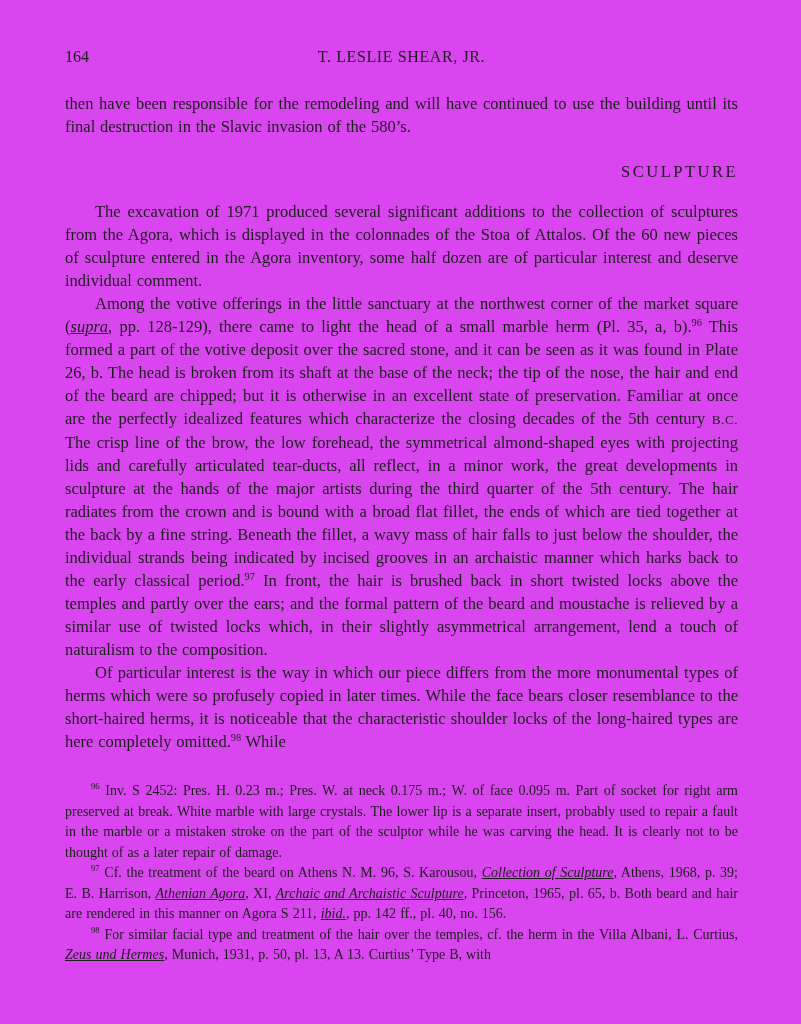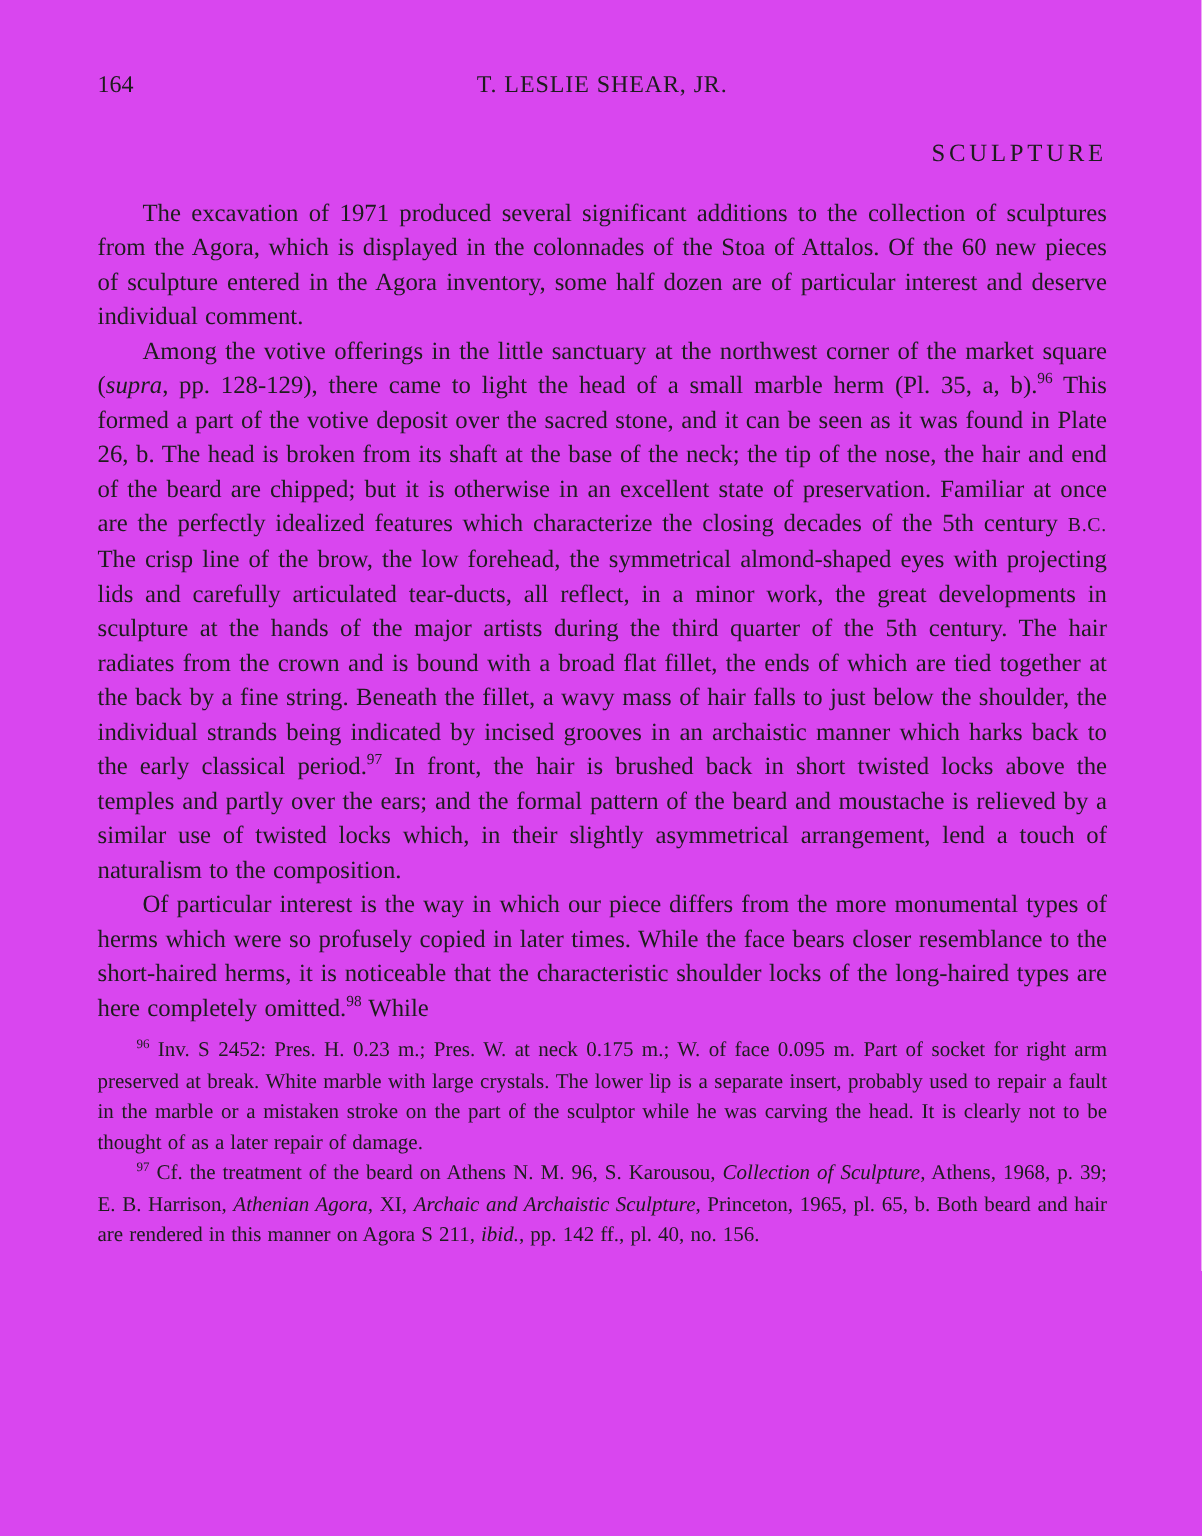--- a/index.html
+++ b/index.html
@@ -52,24 +52,24 @@
     font-weight: normal;
     letter-spacing: 2.5px;
     margin: 24px 0 18px 0;
   }
   sup {
     font-size: 0.62em;
     line-height: 0;
     vertical-align: super;
     font-family: Liberation Serif, serif;
   }
-  .it { font-style: italic; }
+  .it { font-style: italic; text-decoration: underline; }
   .sc { font-size: 0.8em; letter-spacing: 0.5px; }
   .footnotes {
-    margin-top: 8px;
+    margin-top: 28px;
   }
   .footnotes p.footnote {
     margin: 0;
     text-align: justify;
     font-size: 14px;
     line-height: 20.5px;
     word-spacing: 0.04em;
     text-indent: 26px;
   }
 </style>
@@ -77,24 +77,26 @@
 <body>
 
 <div class="page">
   <div class="inner">
     <div class="page-header">
       <span class="page-number">164</span>
       <span class="running-head">T. LESLIE SHEAR, JR.</span>
     </div>
 
     <div class="page-body">
+        <p class="para"><span>then have been responsible for the remodeling and will have continued to use the building until its final destruction in the Slavic invasion of the 580’s.</span></p>
         <h2 class="section-heading">SCULPTURE</h2>
         <p class="para indent"><span>The excavation of 1971 produced several significant additions to the collection of sculptures from the Agora, which is displayed in the colonnades of the Stoa of Attalos. Of the 60 new pieces of sculpture entered in the Agora inventory, some half dozen are of particular interest and deserve individual comment.</span></p>
         <p class="para indent"><span>Among the votive offerings in the little sanctuary at the northwest corner of the market square (</span><span class="it">supra</span><span>, pp. 128-129), there came to light the head of a small marble herm (Pl. 35, a, b).</span><sup>96</sup><span> This formed a part of the votive deposit over the sacred stone, and it can be seen as it was found in Plate 26, b. The head is broken from its shaft at the base of the neck; the tip of the nose, the hair and end of the beard are chipped; but it is otherwise in an excellent state of preservation. Familiar at once are the perfectly idealized features which characterize the closing decades of the 5th century </span><span class="sc">B.C.</span><span> The crisp line of the brow, the low forehead, the symmetrical almond-shaped eyes with projecting lids and carefully articulated tear-ducts, all reflect, in a minor work, the great developments in sculpture at the hands of the major artists during the third quarter of the 5th century. The hair radiates from the crown and is bound with a broad flat fillet, the ends of which are tied together at the back by a fine string. Beneath the fillet, a wavy mass of hair falls to just below the shoulder, the individual strands being indicated by incised grooves in an archaistic manner which harks back to the early classical period.</span><sup>97</sup><span> In front, the hair is brushed back in short twisted locks above the temples and partly over the ears; and the formal pattern of the beard and moustache is relieved by a similar use of twisted locks which, in their slightly asymmetrical arrangement, lend a touch of naturalism to the composition.</span></p>
         <p class="para indent"><span>Of particular interest is the way in which our piece differs from the more monumental types of herms which were so profusely copied in later times. While the face bears closer resemblance to the short-haired herms, it is noticeable that the characteristic shoulder locks of the long-haired types are here completely omitted.</span><sup>98</sup><span> While</span></p>
       </div>
 
     <div class="footnotes">
         <p class="footnote"><sup>96</sup><span> Inv. S 2452: Pres. H. 0.23 m.; Pres. W. at neck 0.175 m.; W. of face 0.095 m. Part of socket for right arm preserved at break. White marble with large crystals. The lower lip is a separate insert, probably used to repair a fault in the marble or a mistaken stroke on the part of the sculptor while he was carving the head. It is clearly not to be thought of as a later repair of damage.</span></p>
         <p class="footnote"><sup>97</sup><span> Cf. the treatment of the beard on Athens N. M. 96, S. Karousou, </span><span class="it">Collection of Sculpture</span><span>, Athens, 1968, p. 39; E. B. Harrison, </span><span class="it">Athenian Agora</span><span>, XI, </span><span class="it">Archaic and Archaistic Sculpture</span><span>, Princeton, 1965, pl. 65, b. Both beard and hair are rendered in this manner on Agora S 211, </span><span class="it">ibid.</span><span>, pp. 142 ff., pl. 40, no. 156.</span></p>
+        <p class="footnote"><sup>98</sup><span> For similar facial type and treatment of the hair over the temples, cf. the herm in the Villa Albani, L. Curtius, </span><span class="it">Zeus und Hermes</span><span>, Munich, 1931, p. 50, pl. 13, A 13. Curtius’ Type B, with</span></p>
       </div>
   </div>
 </div>
 
 </body></html>

